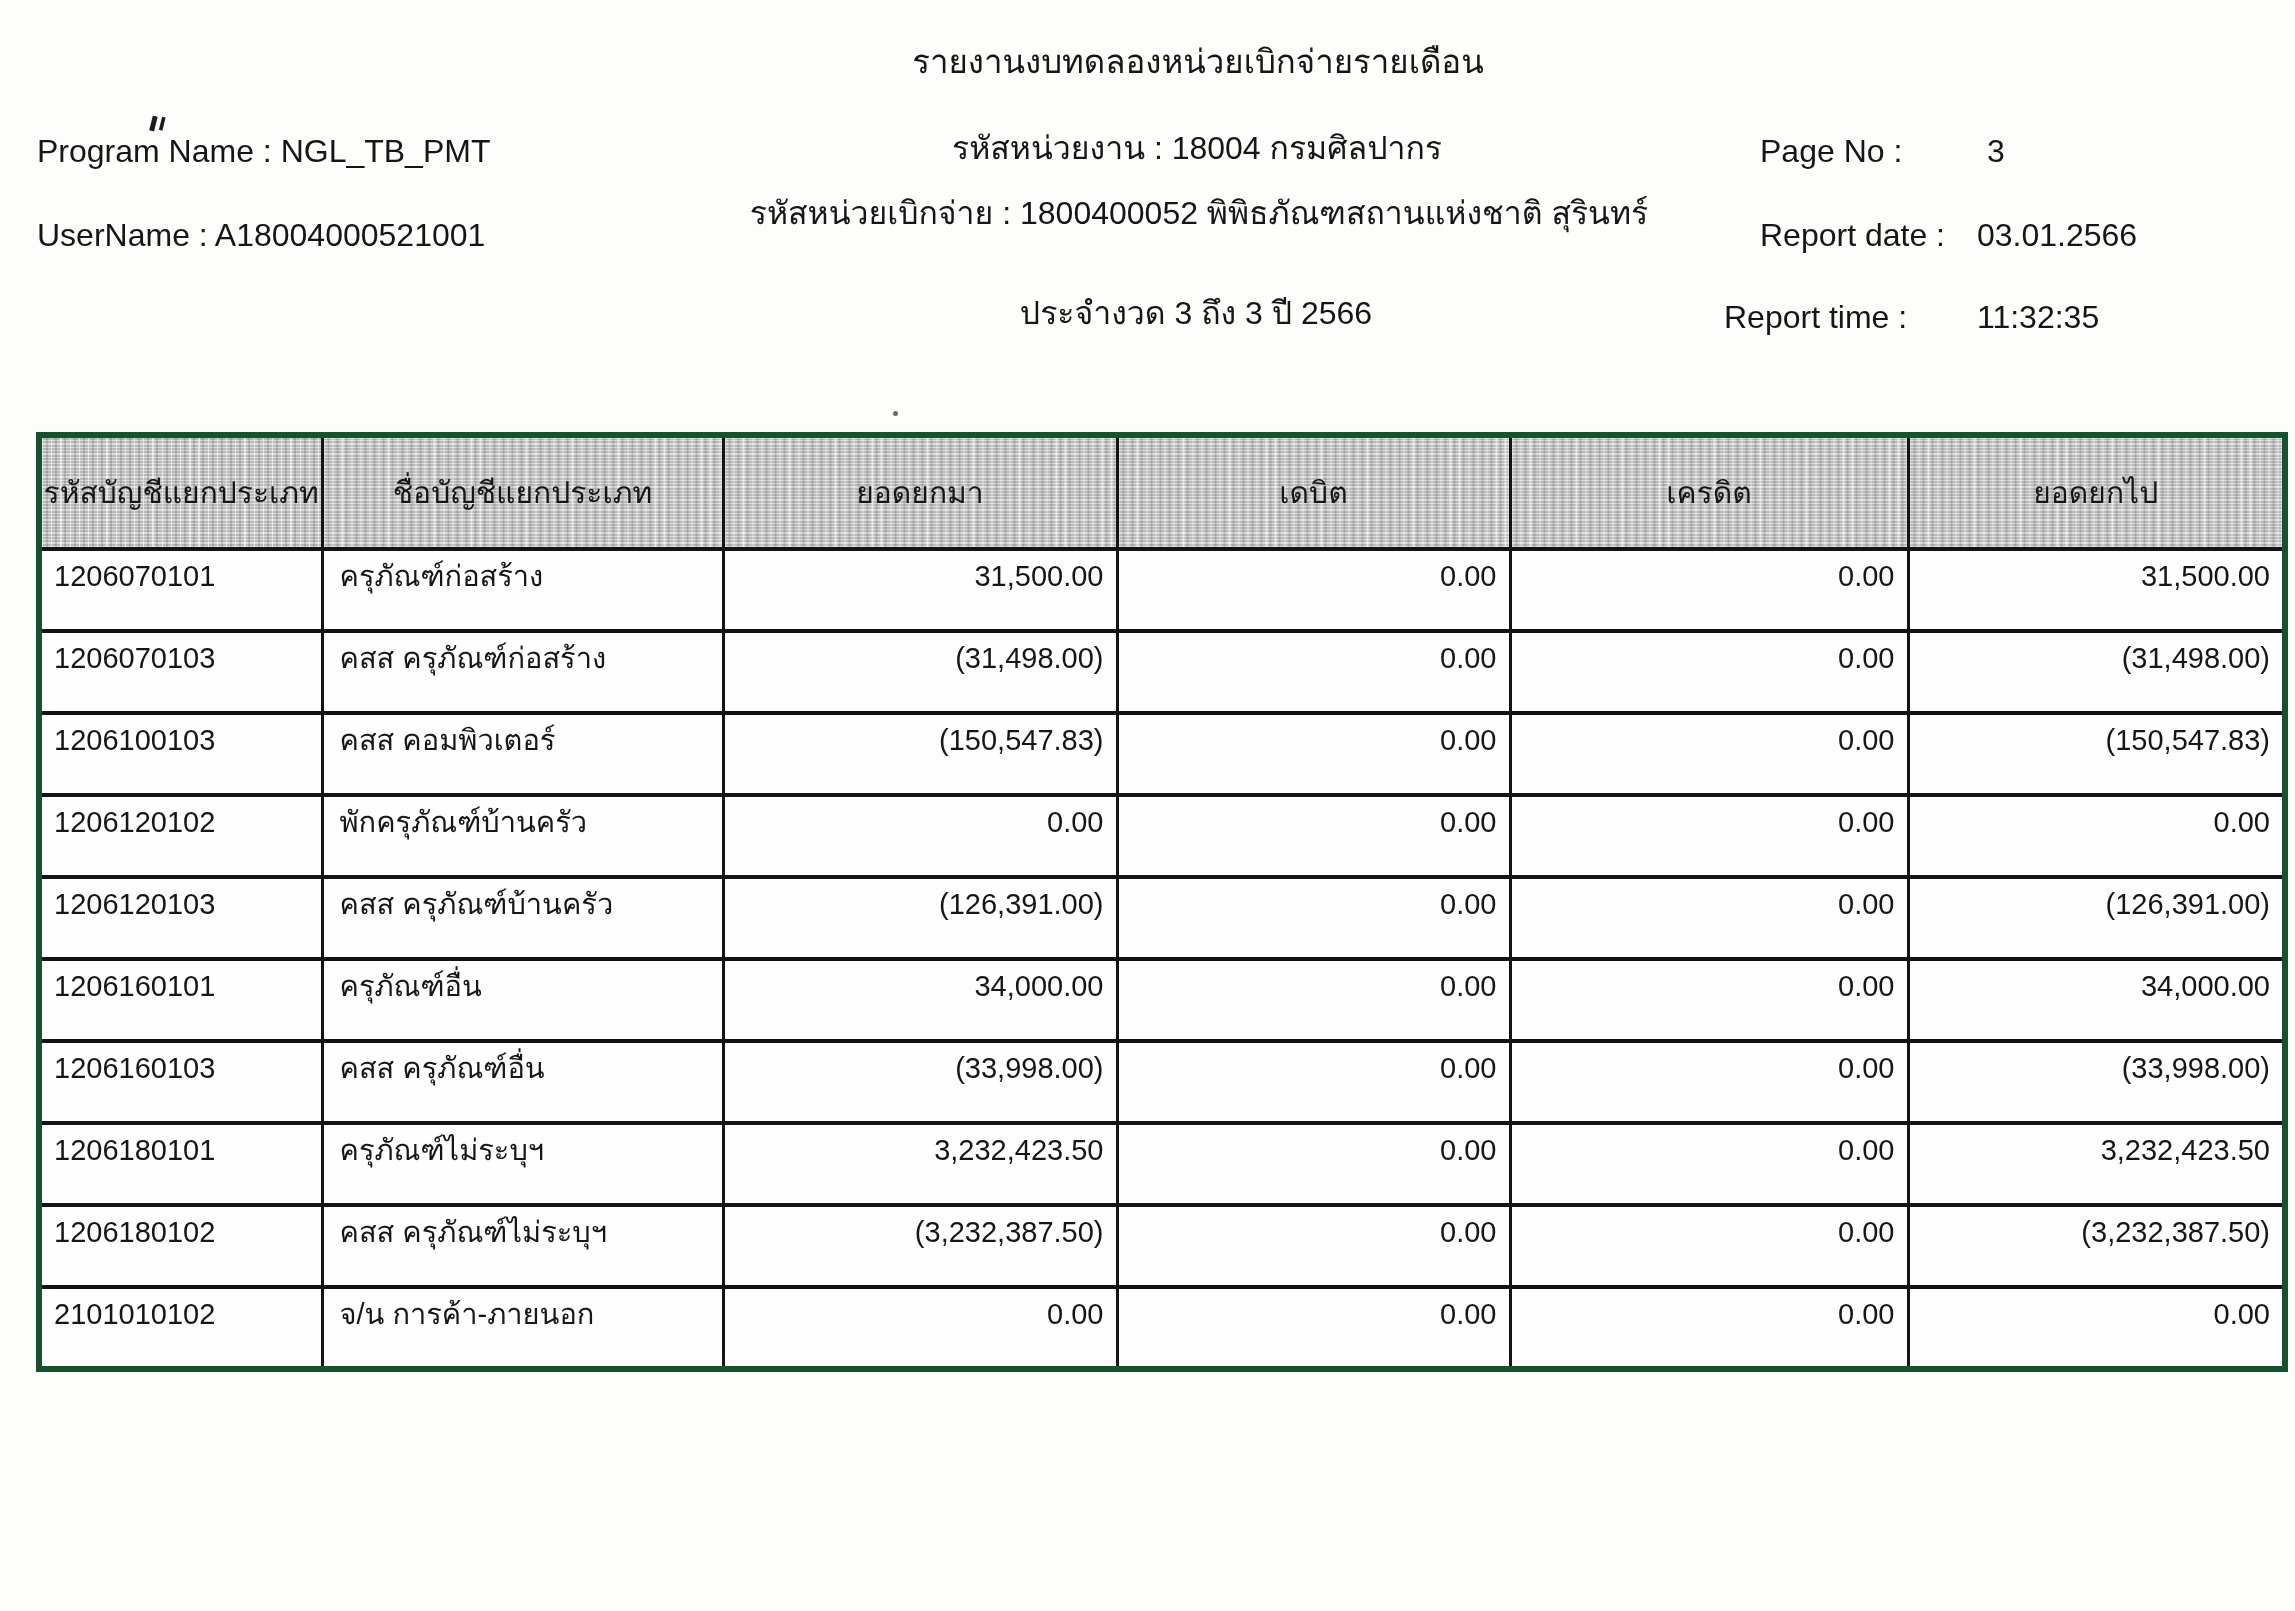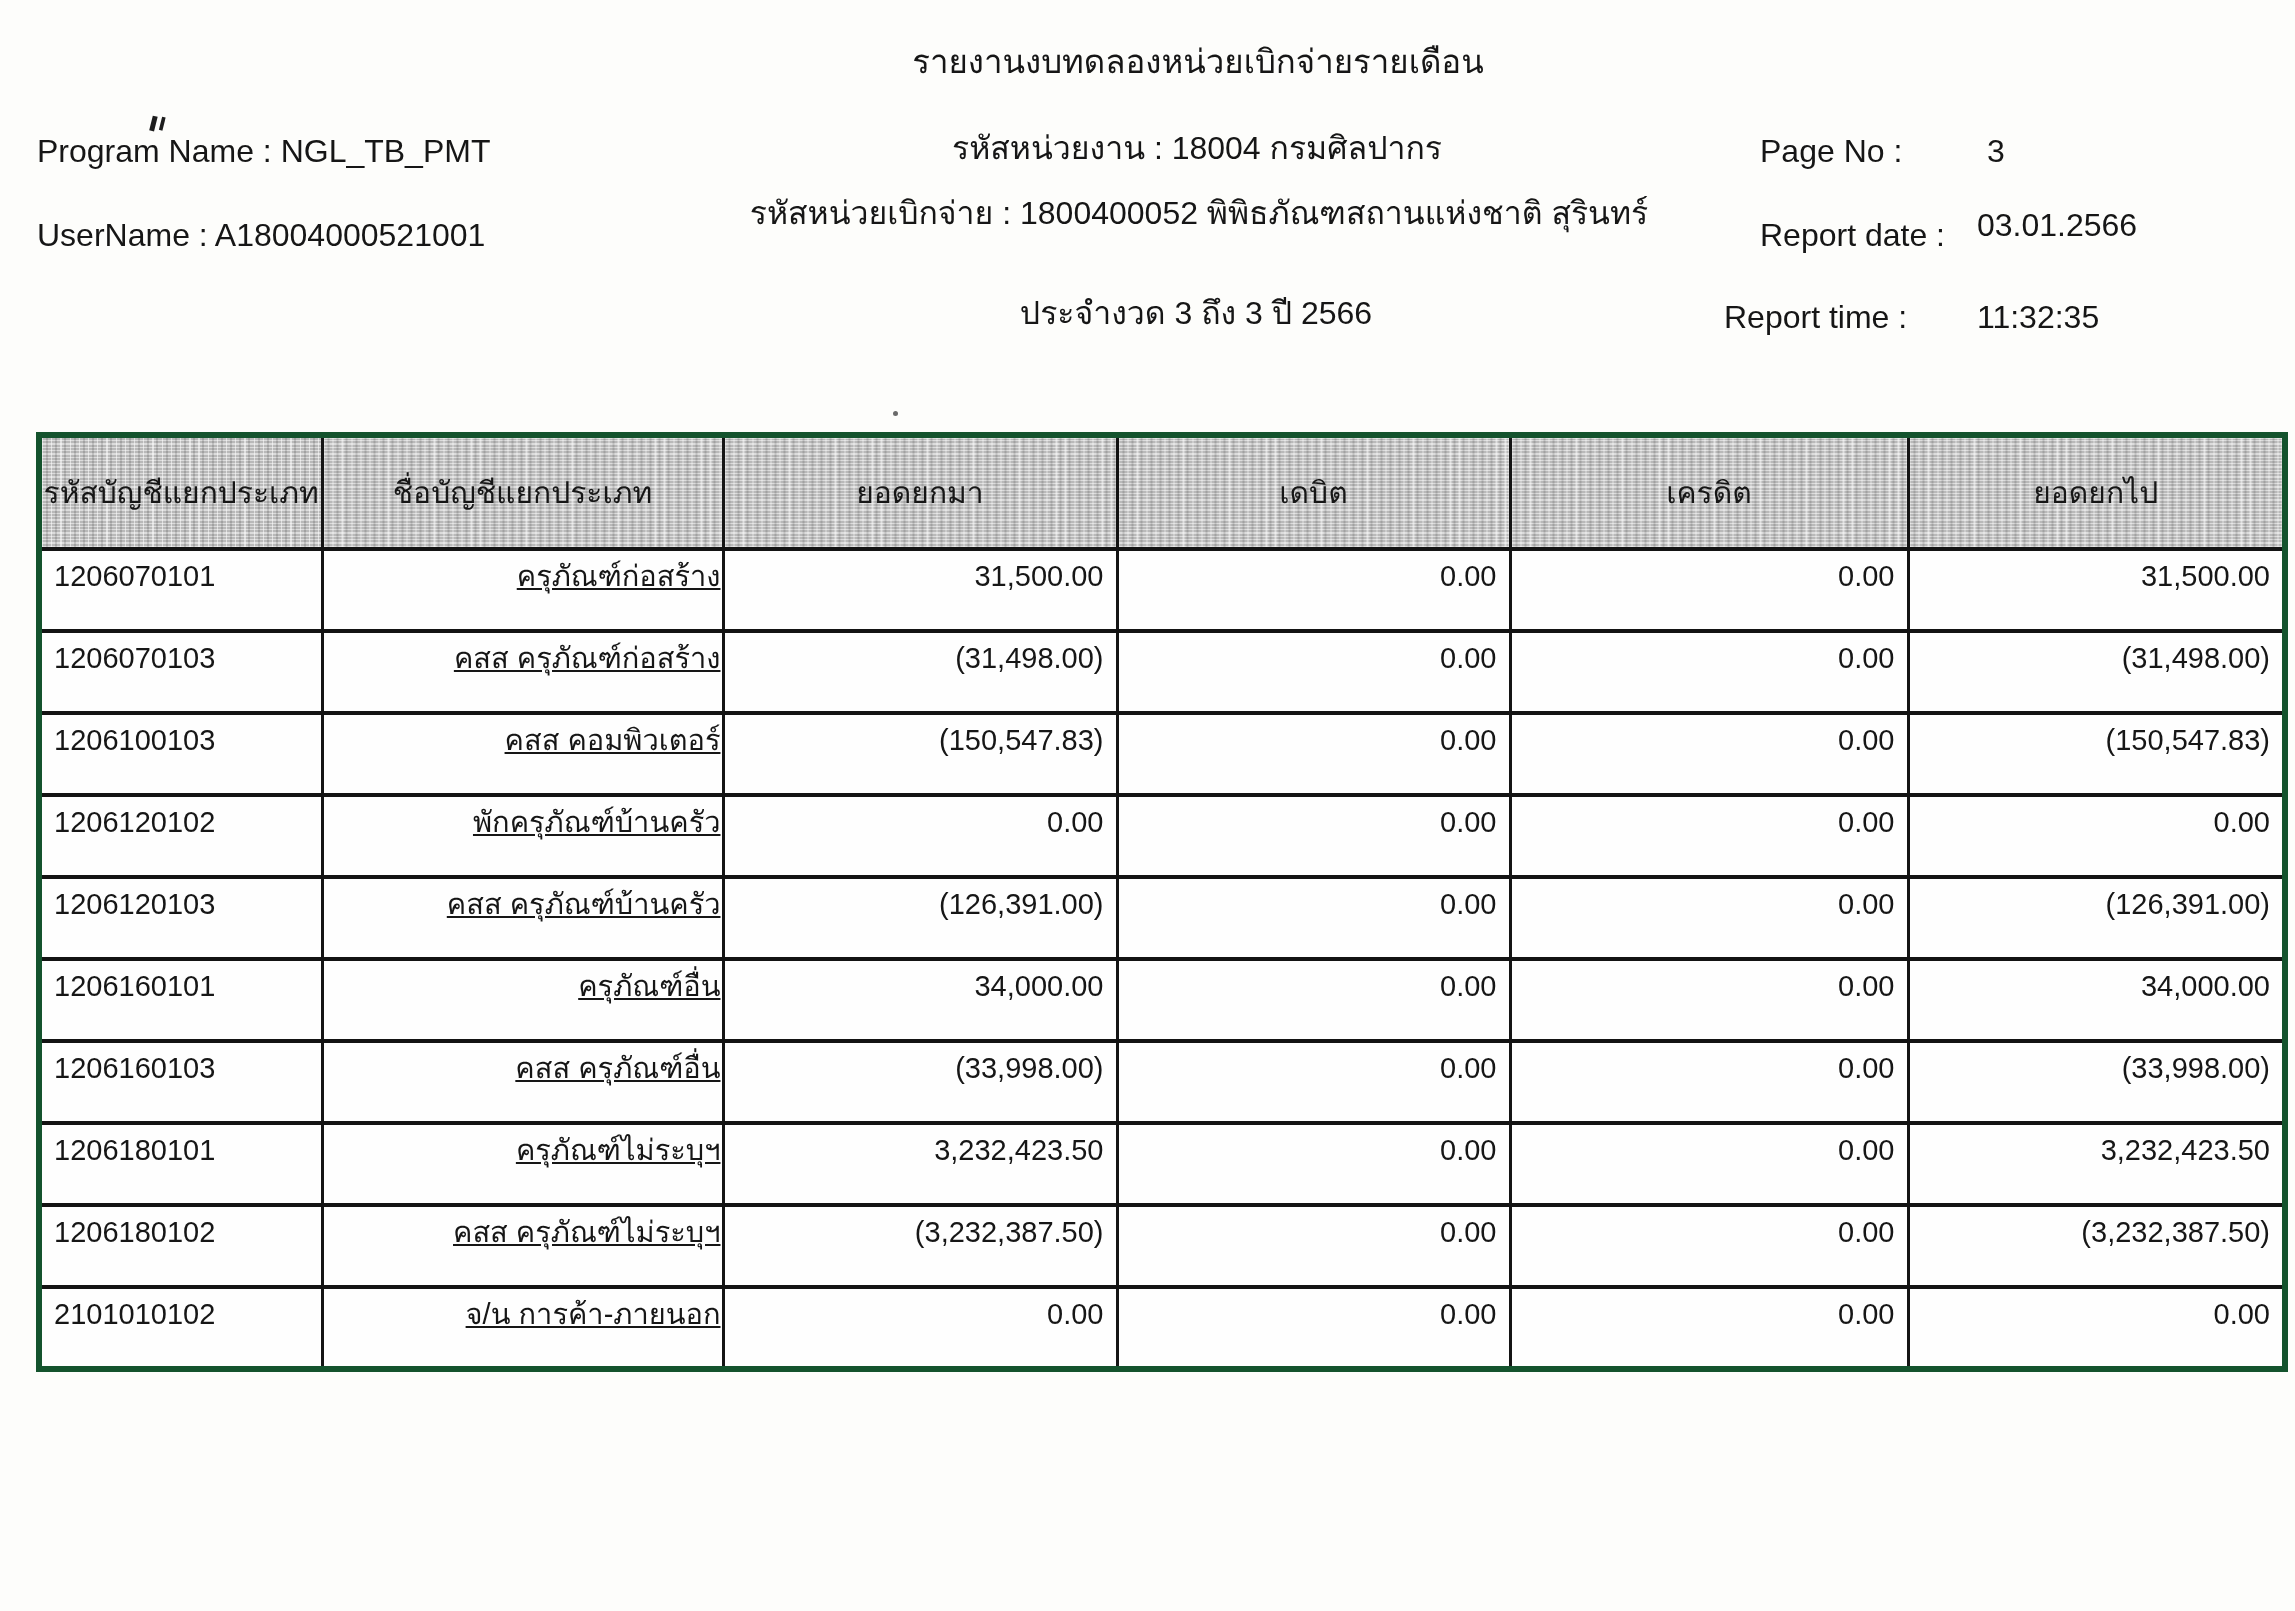--- a/index.html
+++ b/index.html
@@ -33,21 +33,21 @@
     line-height: 1.1;
   }
   .m-program   { left: 37px;  top: 134px; }
   .m-username  { left: 37px;  top: 218px; }
   .m-agency       { left: 1197px; top: 131px; transform: translateX(-50%); }
   .m-disbursement { left: 1199px; top: 196px; transform: translateX(-50%); }
   .m-period       { left: 1196px; top: 296px; transform: translateX(-50%); }
   .m-pageno-l  { left: 1760px; top: 134px; }
   .m-pageno-v  { left: 1987px; top: 134px; }
   .m-rdate-l   { left: 1760px; top: 218px; }
-  .m-rdate-v   { left: 1977px; top: 208px; }
+  .m-rdate-v   { left: 1977px; top: 218px; }
   .m-rtime-l   { left: 1724px; top: 300px; }
   .m-rtime-v   { left: 1977px; top: 300px; }
 
   
   .speck {
     position: absolute;
     left: 151px;
     top: 116px;
     width: 4.6px;
     height: 14.5px;
@@ -102,21 +102,21 @@
         rgba(0,0,0,0.08) 1.3px 3.3px);
   }
   tbody tr { height: 82px; }
   tbody td {
     vertical-align: top;
     padding-top: 8px;
     line-height: 1.2;
     background: #fefefe;
   }
   td.c-code { text-align: left;  padding-left: 12px; }
-  td.c-name { text-align: right;  padding-left: 16px; text-decoration: underline; }
+  td.c-name { text-align: left;  padding-left: 16px; }
   td.c-num  { text-align: right; padding-right: 12px; }
 </style>
 </head>
 <body>
 
 <div class="speck"></div>
 <div class="dot"></div>
 
 <div class="doc-title">รายงานงบทดลองหน่วยเบิกจ่ายรายเดือน</div>
 

